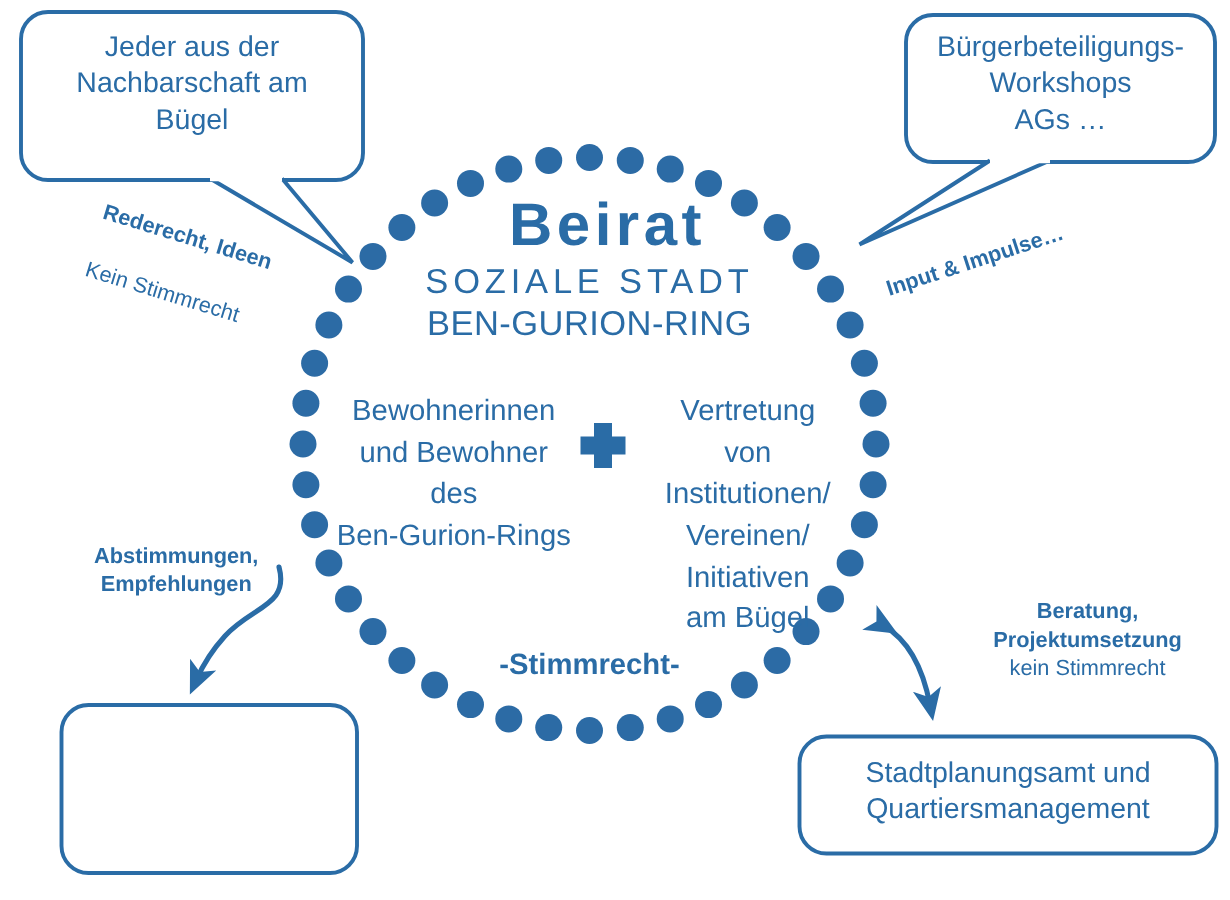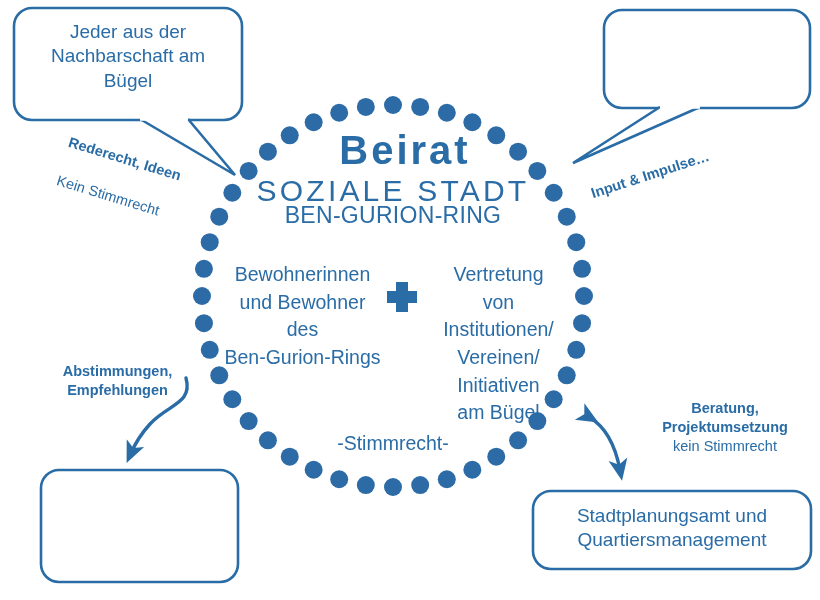--- a/index.html
+++ b/index.html
@@ -50,41 +50,42 @@
 
   
   .headline-1 {
     font-size: 40px;
     font-weight: bold;
     letter-spacing: 3px;
     color: #2a6ca6;
     line-height: 1.0;
   }
   .headline-2 {
-    font-size: 30px;
+    font-size: 23px;
     letter-spacing: 3.2px;
     color: #2a6ca6;
     line-height: 1.0;
   }
   .headline-3 {
     font-size: 23px;
     letter-spacing: 0.3px;
     color: #2a6ca6;
     line-height: 1.0;
   }
 
   
   .col-text {
     font-size: 19.5px;
     color: #2a6ca6;
     line-height: 1.42;
   }
   .stimmrecht {
     font-size: 19.5px;
     color: #2a6ca6;
+    font-weight: bold;
   }
 
   
   .lbl-bold {
     font-weight: bold;
     font-size: 14.5px;
     color: #2a6ca6;
     line-height: 1.3;
   }
   .lbl-reg {
@@ -197,20 +198,23 @@
     </g>
 
   </svg>
 
   <div class="layer-text">
 
     <div class="tbox bubble-text" style="left:14px; top:20px; width:228px;">Jeder aus der
 Nachbarschaft am
 Bügel</div>
 
+    <div class="tbox bubble-text" style="left:604px; top:20px; width:206px;">Bürgerbeteiligungs-
+Workshops
+AGs …</div>
 
 
     <div class="tbox bubble-text" style="left:533px; top:504px; width:278px;">Stadtplanungsamt und
 Quartiersmanagement</div>
 
     <div class="tbox headline-1" style="left:255px; top:130px; width:300px;">Beirat</div>
     <div class="tbox headline-2" style="left:243px; top:176px; width:300px;">SOZIALE STADT</div>
     <div class="tbox headline-3" style="left:243px; top:204px; width:300px;">BEN-GURION-RING</div>
 
     <div class="tbox col-text" style="left:215px; top:261px; width:175px;">Bewohnerinnen

